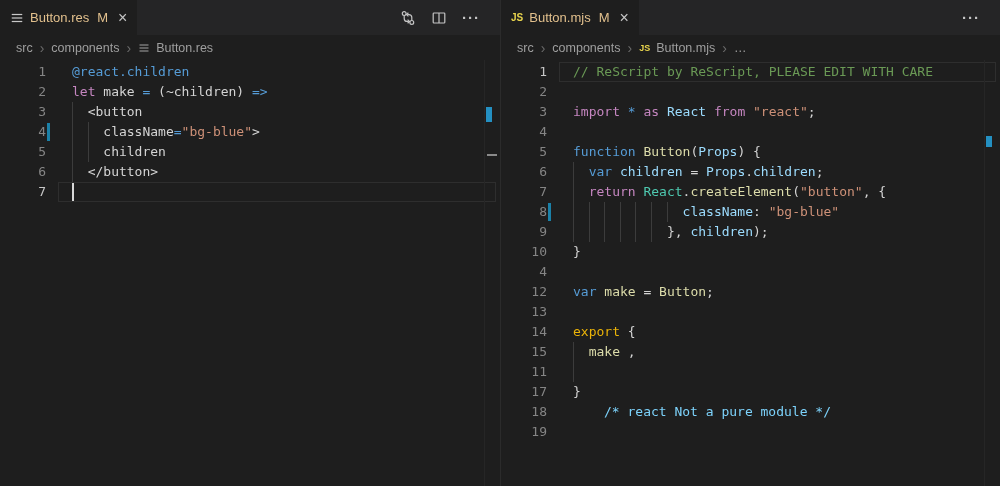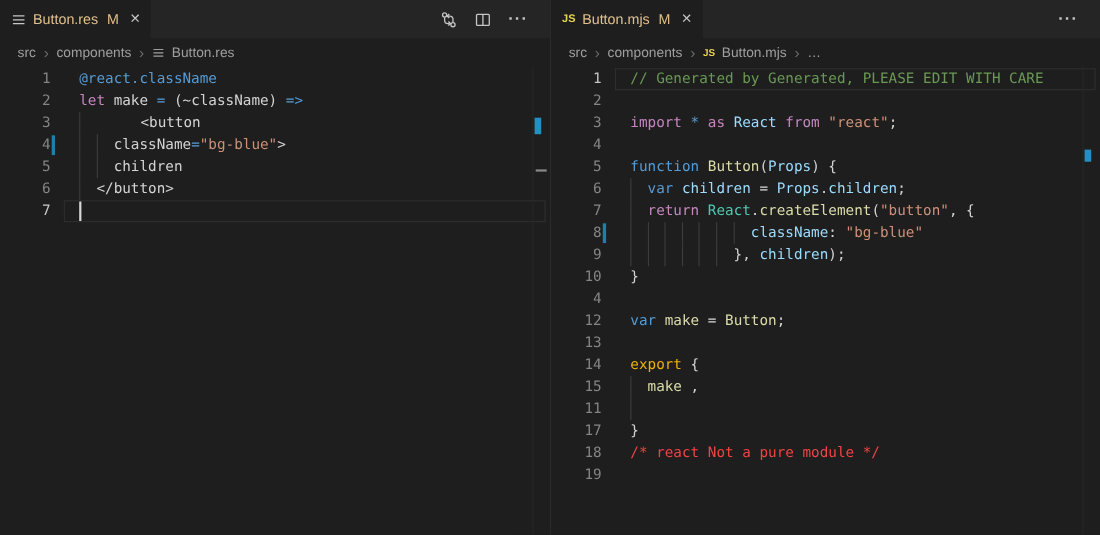--- a/index.html
+++ b/index.html
@@ -101,29 +101,29 @@
             <line x1="2" y1="12" x2="14" y2="12"></line>
           </g>
       </svg>
     </span>
     <span>Button.res</span>
   </div>
 
   <div class="editor">
       <div class="line">
         <div class="ln">1</div>
-        <div class="txt"><span style="color: rgb(86, 156, 214);">@react.className</span></div>
+        <div class="txt"><span style="color: rgb(86, 156, 214);">@react.children</span></div>
       </div>
       <div class="line">
         <div class="ln">2</div>
-        <div class="txt"><span style="color: rgb(197, 134, 192);">let</span><span style="color: rgb(212, 212, 212);"> make </span><span style="color: rgb(86, 156, 214);">=</span><span style="color: rgb(212, 212, 212);"> (~className) </span><span style="color: rgb(86, 156, 214);">=&gt;</span></div>
+        <div class="txt"><span style="color: rgb(197, 134, 192);">let</span><span style="color: rgb(212, 212, 212);"> make </span><span style="color: rgb(86, 156, 214);">=</span><span style="color: rgb(212, 212, 212);"> (~children) </span><span style="color: rgb(86, 156, 214);">=&gt;</span></div>
       </div>
       <div class="line">
         <div class="ln">3</div>
-        <div class="txt"><span class="guide" style="left: 26px;"></span><span style="color: rgb(212, 212, 212); padding-left: 40px;">  &lt;button</span></div>
+        <div class="txt"><span class="guide" style="left: 26px;"></span><span style="color: rgb(212, 212, 212);">  &lt;button</span></div>
       </div>
       <div class="line">
         <div class="ln">4</div>
         <div class="modmark"></div>
         <div class="txt"><span class="guide" style="left: 26px;"></span><span class="guide" style="left: 41.6px;"></span><span style="color: rgb(212, 212, 212);">    className</span><span style="color: rgb(86, 156, 214);">=</span><span style="color: rgb(206, 145, 120);">"bg-blue"</span><span style="color: rgb(212, 212, 212);">&gt;</span></div>
       </div>
       <div class="line">
         <div class="ln">5</div>
         <div class="txt"><span class="guide" style="left: 26px;"></span><span class="guide" style="left: 41.6px;"></span><span style="color: rgb(212, 212, 212);">    children</span></div>
       </div>
@@ -162,21 +162,21 @@
     <span class="sep">›</span>
     <span class="jsbadge">JS</span>
     <span>Button.mjs</span>
     <span class="sep">›</span>
     <span>…</span>
   </div>
 
   <div class="editor">
       <div class="line active">
         <div class="ln">1</div>
-        <div class="txt"><span style="color: rgb(106, 153, 85);">// Generated by Generated, PLEASE EDIT WITH CARE</span></div>
+        <div class="txt"><span style="color: rgb(106, 153, 85);">// ReScript by ReScript, PLEASE EDIT WITH CARE</span></div>
       </div>
       <div class="line">
         <div class="ln">2</div>
         <div class="txt"></div>
       </div>
       <div class="line">
         <div class="ln">3</div>
         <div class="txt"><span style="color: rgb(197, 134, 192);">import</span><span style="color: rgb(212, 212, 212);"> </span><span style="color: rgb(86, 156, 214);">*</span><span style="color: rgb(212, 212, 212);"> </span><span style="color: rgb(197, 134, 192);">as</span><span style="color: rgb(212, 212, 212);"> </span><span style="color: rgb(156, 220, 254);">React</span><span style="color: rgb(212, 212, 212);"> </span><span style="color: rgb(197, 134, 192);">from</span><span style="color: rgb(212, 212, 212);"> </span><span style="color: rgb(206, 145, 120);">"react"</span><span style="color: rgb(212, 212, 212);">;</span></div>
       </div>
       <div class="line">
@@ -231,21 +231,21 @@
       <div class="line">
         <div class="ln">11</div>
         <div class="txt"><span class="guide" style="left: 26px;"></span></div>
       </div>
       <div class="line">
         <div class="ln">17</div>
         <div class="txt"><span style="color: rgb(212, 212, 212);">}</span></div>
       </div>
       <div class="line">
         <div class="ln">18</div>
-        <div class="txt"><span style="color: #ef4444;">/* react Not a pure module */</span></div>
+        <div class="txt"><span style="color: #7dd3fc; margin-left: 31px;">/* react Not a pure module */</span></div>
       </div>
       <div class="line">
         <div class="ln">19</div>
         <div class="txt"></div>
       </div>
     </div>
   <div class="ruler">
       <div class="rmod" style="top: 75.8779px; height: 10.8397px;"></div>
     </div>
 </div>

